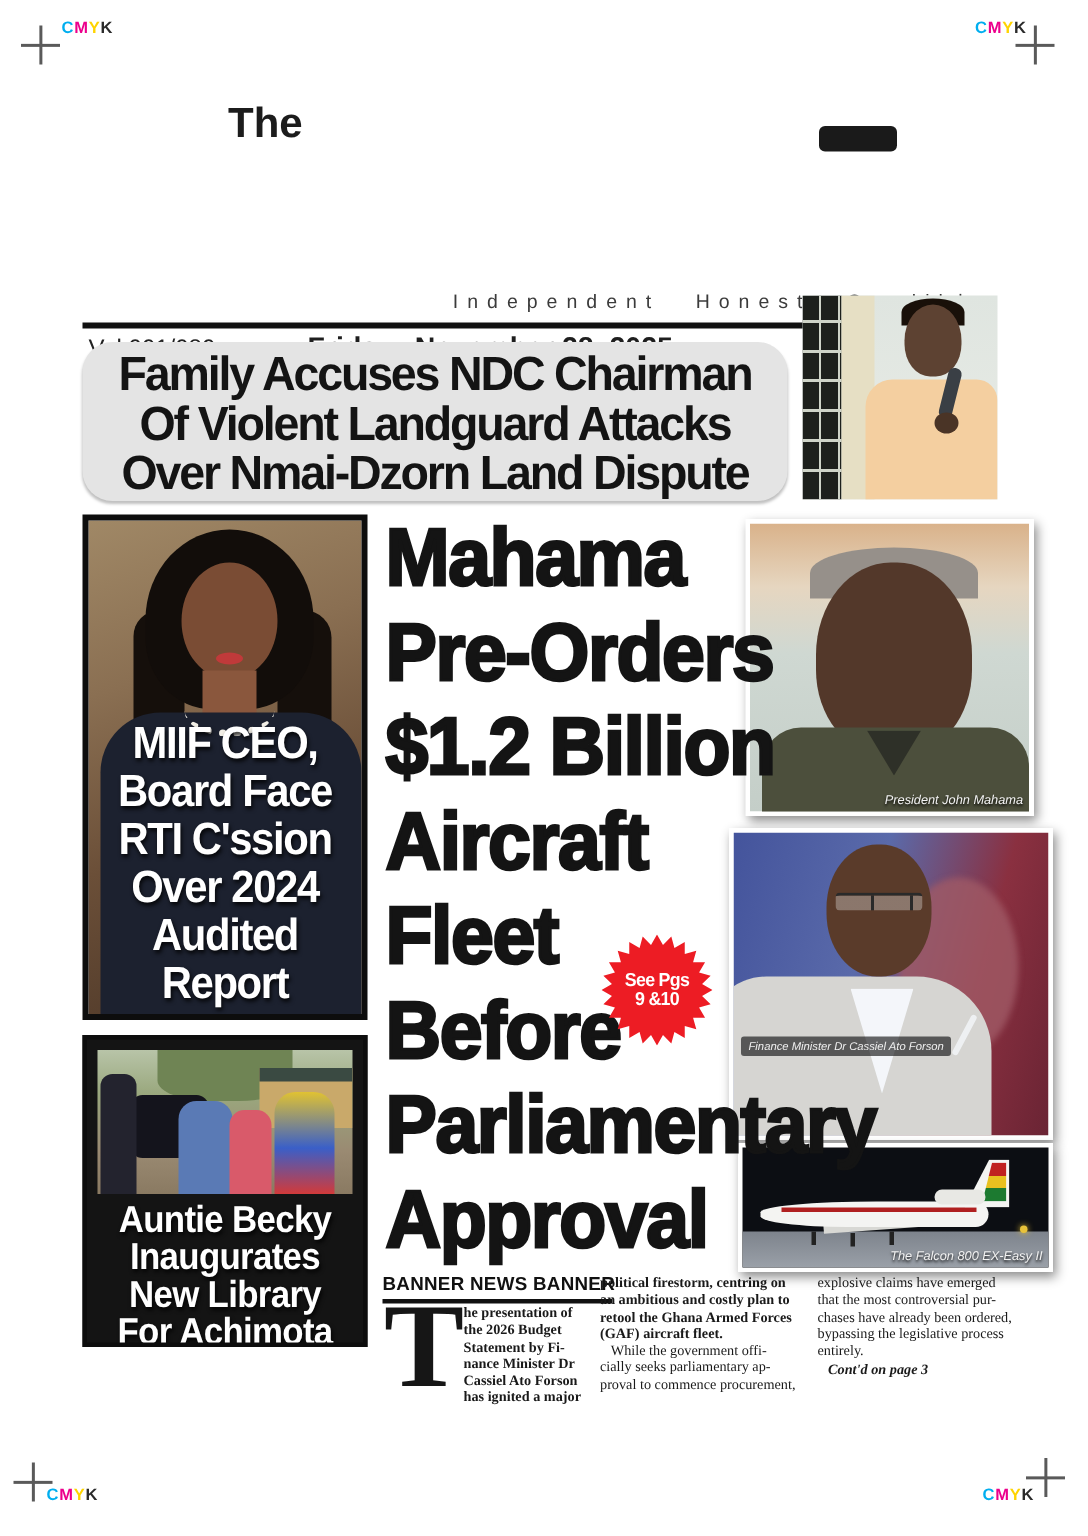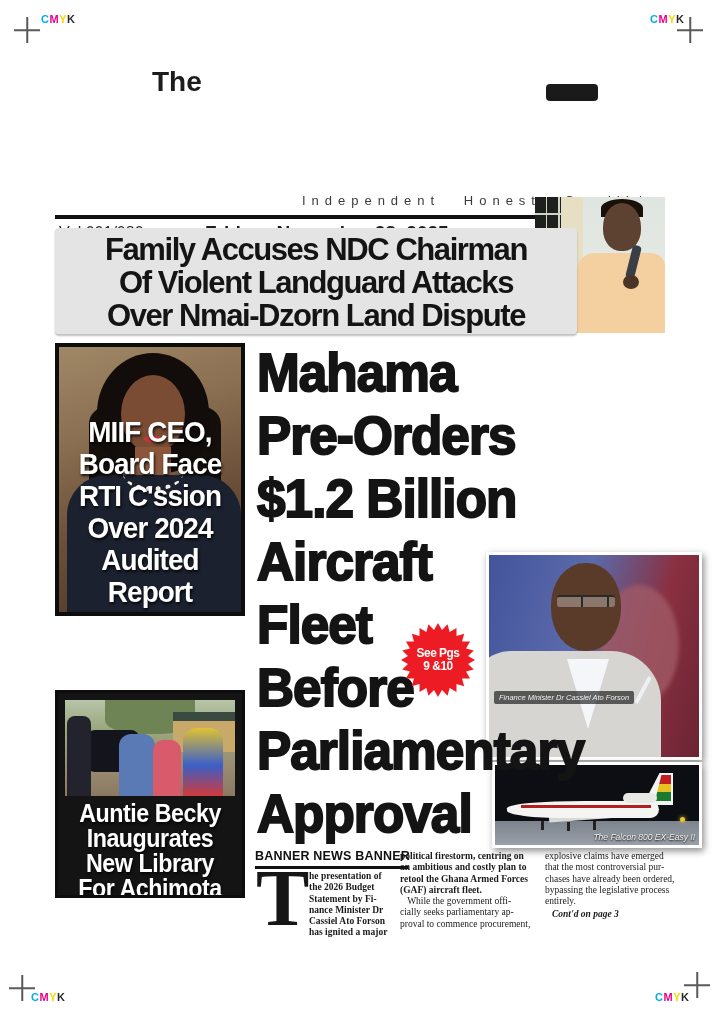--- a/index.html
+++ b/index.html
@@ -34,27 +34,27 @@
                   background:linear-gradient(180deg,#dfe5e0,#e9ece6);}
   .ts-window{position:absolute;left:0;top:0;width:26px;height:136px;background:#1d201c;
              background-image:repeating-linear-gradient(0deg,transparent 0 18px,#cfd4c8 18px 20px),repeating-linear-gradient(90deg,transparent 0 11px,#cfd4c8 11px 12.5px);}
   .ts-wall{position:absolute;left:26px;top:0;width:22px;height:136px;background:#e6dfc4;}
   .ts-body{position:absolute;left:42px;top:56px;width:88px;height:80px;background:#f4cfa0;border-radius:18px 14px 0 0;}
   .ts-head{position:absolute;left:68px;top:6px;width:38px;height:48px;background:#5d4232;border-radius:50% 50% 45% 45%;}
   .ts-hair{position:absolute;left:66px;top:2px;width:42px;height:18px;background:#191009;border-radius:50% 50% 0 0;}
   .ts-mic{position:absolute;left:94px;top:48px;width:9px;height:34px;background:#3a3f45;border-radius:4px;transform:rotate(14deg);}
   .ts-hand{position:absolute;left:88px;top:78px;width:16px;height:14px;background:#4a3426;border-radius:50%;}
 
-  .top-headline-box{position:absolute;left:55px;top:228px;width:522px;height:106px;background:#e4e4e4;
-                    border-radius:4px;box-shadow:0 2px 2px rgba(0,0,0,0.25);}
+  .top-headline-box{position:absolute;left:55px;top:228px;width:470px;height:106px;background:#e4e4e4;
+                    border-radius:20px;box-shadow:0 2px 2px rgba(0,0,0,0.25);}
   .top-headline{position:absolute;left:0;top:5px;width:100%;text-align:center;font-weight:bold;color:#141414;
                 font-size:32px;line-height:33px;letter-spacing:-1.5px;white-space:pre;transform:scaleX(0.97);transform-origin:center;}
 
   
-  .panel1{position:absolute;left:55px;top:343px;width:190px;height:273px;border:4px solid #0d0d0d;
+  .panel1{position:absolute;left:55px;top:343px;width:190px;height:337px;border:4px solid #0d0d0d;
           background:linear-gradient(160deg,#a08866 0%,#8a6f52 30%,#6b4f38 60%,#4a3526 100%);overflow:hidden;padding-left:10px;}
   .p1-hair{position:absolute;left:38px;top:6px;width:112px;height:120px;background:#120d0a;border-radius:50% 50% 40% 40%;}
   .p1-curlL{position:absolute;left:30px;top:60px;width:34px;height:130px;background:#150f0b;border-radius:18px;}
   .p1-curlR{position:absolute;left:126px;top:60px;width:36px;height:130px;background:#150f0b;border-radius:18px;}
   .p1-face{position:absolute;left:62px;top:28px;width:64px;height:78px;background:#7a4c34;border-radius:50%;}
   .p1-lips{position:absolute;left:85px;top:88px;width:18px;height:8px;background:#c03a3a;border-radius:50%;}
   .p1-neck{position:absolute;left:76px;top:100px;width:36px;height:34px;background:#8a573d;}
   .p1-pearls{position:absolute;left:64px;top:110px;width:60px;height:34px;border-bottom:5px dotted #f2efe6;border-radius:50%;}
   .p1-dress{position:absolute;left:8px;top:128px;width:174px;height:220px;background:#1c212f;border-radius:40px 40px 0 0;}
   .panel-headline{position:absolute;left:0;width:100%;text-align:center;color:#fff;font-weight:bold;white-space:pre;
@@ -197,20 +197,27 @@
       <div class="p2-fig2" data-name="woman-figure-red"></div>
       <div class="p2-fig3" data-name="woman-figure-kente"></div>
     </div>
     <div class="panel-headline p2-headline" data-name="left-story-bottom-headline">Auntie Becky
 Inaugurates
 New Library
 For Achimota
 Basic School</div>
   </div>
 
+  <div class="polaroid mahama-photo" data-name="mahama-photo">
+    <div class="mh-hair" data-name="mahama-hair"></div>
+    <div class="mh-face" data-name="mahama-face"></div>
+    <div class="mh-shirt" data-name="mahama-shirt"></div>
+    <div class="mh-collar" data-name="mahama-collar"></div>
+    <div class="photo-caption" data-name="mahama-photo-caption">President John Mahama</div>
+  </div>
 
   <div class="polaroid forson-photo" data-name="forson-photo">
     <div class="fo-blur" data-name="background-blur"></div>
     <div class="fo-suit" data-name="forson-suit"></div>
     <div class="fo-shirt" data-name="forson-shirt"></div>
     <div class="fo-head" data-name="forson-face"></div>
     <div class="fo-glasses" data-name="forson-glasses"></div>
     <div class="fo-pen" data-name="forson-pen"></div>
     <div class="fo-caption" data-name="forson-photo-caption">Finance Minister Dr Cassiel Ato Forson</div>
   </div>

